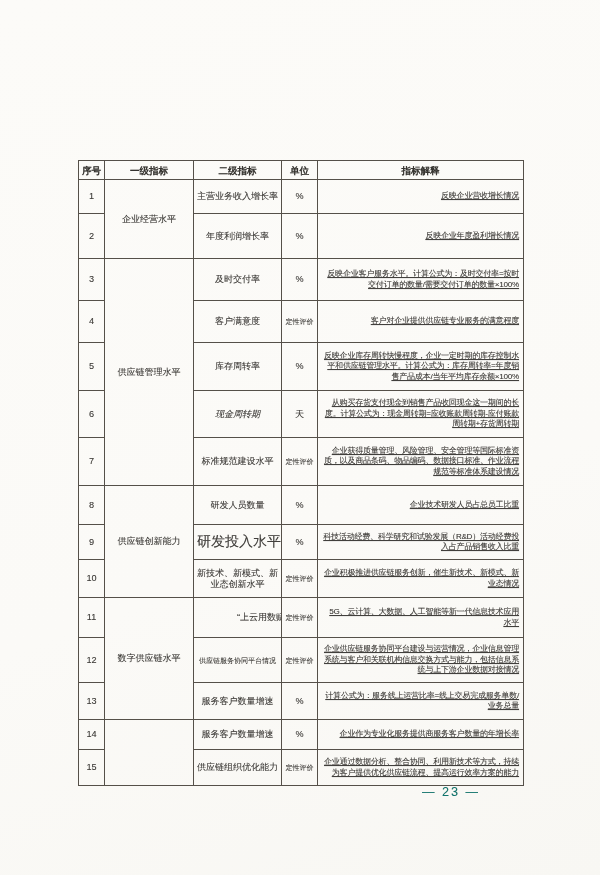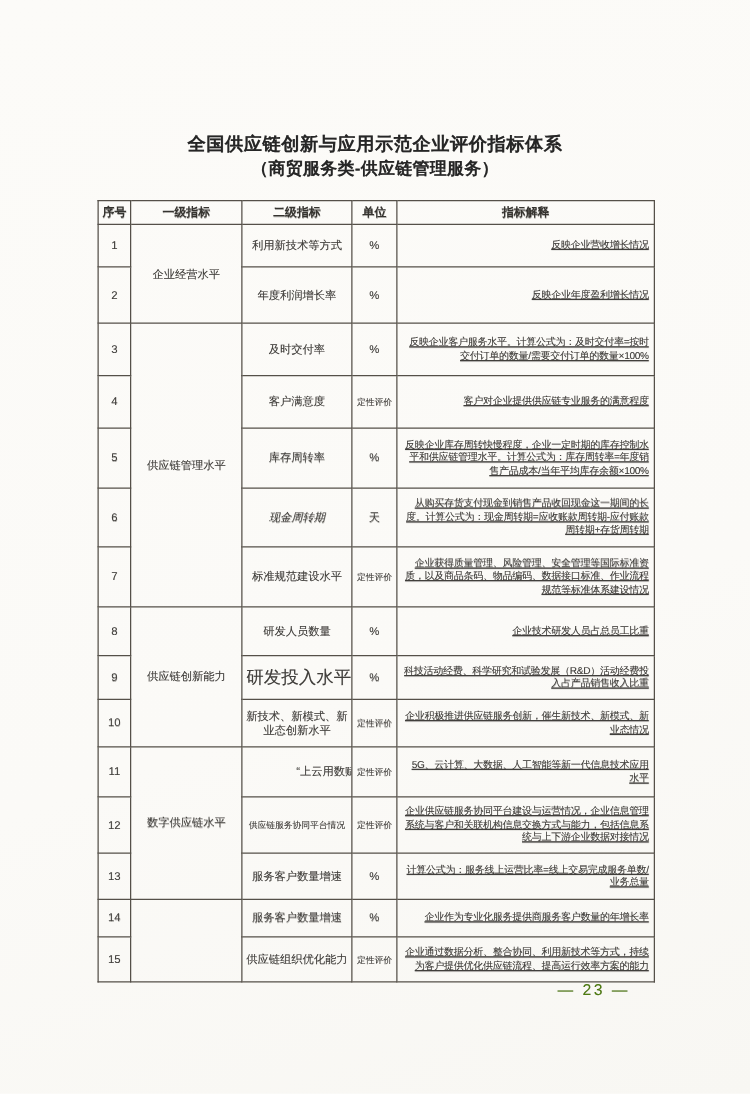--- a/index.html
+++ b/index.html
@@ -36,33 +36,29 @@
     font-weight:bold;text-align:center;vertical-align:middle;
     font-size:9.5px;color:#35332f;
   }
   td.c{text-align:center;vertical-align:middle;}
   td.expl{
     text-align:right;vertical-align:middle;padding:2px 4px;
     font-size:8px;line-height:10.5px;letter-spacing:-.2px;text-decoration:underline;
   }
   .fit{white-space:nowrap;display:inline-block;max-width:100%;}
   .page-number{
-    position:absolute;top:785px;left:418px;width:114px;text-align:center;
-    font-size:12.5px;color:#4d7c0f;letter-spacing:2px;
+    position:absolute;top:785px;left:394px;width:114px;text-align:center;
+    font-size:12.5px;color:#0f766e;letter-spacing:2px;
     text-shadow:.2px .2px .3px rgba(80,78,74,.4);
   }
 </style>
 </head>
 <body>
 
 <div class="page">
-  <div class="title-block">
-    <div class="title">全国供应链创新与应用示范企业评价指标体系</div>
-    <div class="subtitle">（商贸服务类-供应链管理服务）</div>
-  </div>
 
   <table class="indicator-table">
     <colgroup>
       <col style="width:26px">
         <col style="width:89px">
         <col style="width:88px">
       <col style="width:36px">
         <col style="width:206px">
     </colgroup>
     <thead>
@@ -71,21 +67,21 @@
           <th>一级指标</th>
           <th>二级指标</th>
           <th>单位</th>
           <th>指标解释</th>
         </tr>
     </thead>
     <tbody id="table-body">
         <tr style="height: 34px;">
           <td class="c">1</td>
           <td class="c" rowspan="2">企业经营水平</td>
-          <td class="c"><span class="fit" style="font-size: 9px;">利用新技术等方式</span></td>
+          <td class="c"><span class="fit" style="font-size: 9px;">主营业务收入增长率</span></td>
           <td class="c"><span class="fit" style="font-size: 9px;">%</span></td>
           <td class="expl">反映企业营收增长情况</td>
         </tr>
         <tr style="height: 45px;">
           <td class="c">2</td>
           <td class="c"><span class="fit" style="font-size: 9px;">年度利润增长率</span></td>
           <td class="c"><span class="fit" style="font-size: 9px;">%</span></td>
           <td class="expl">反映企业年度盈利增长情况</td>
         </tr>
         <tr style="height: 42px;">

